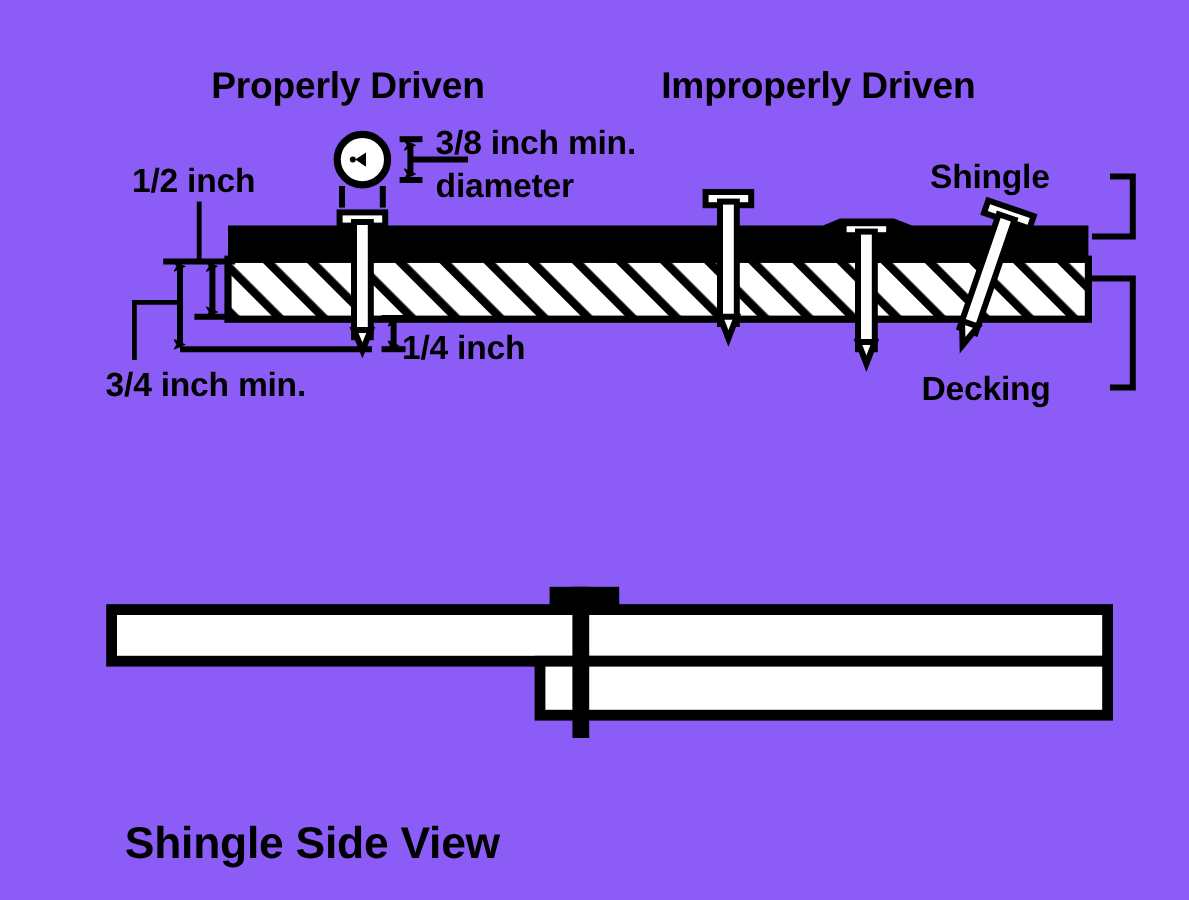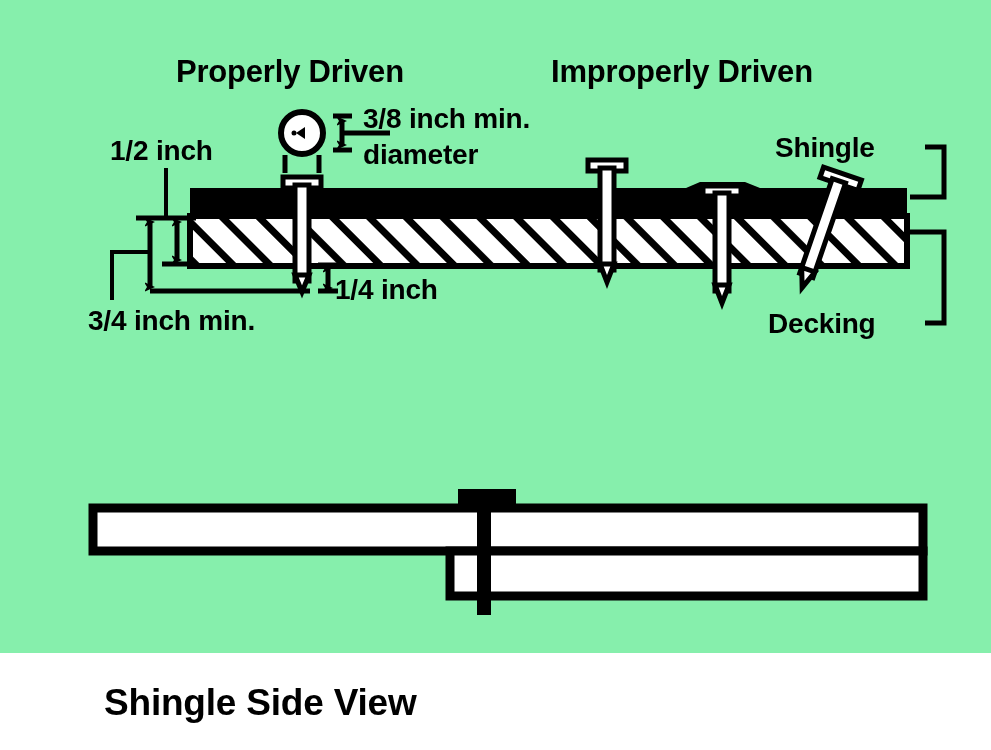--- a/index.html
+++ b/index.html
@@ -10,22 +10,22 @@
   }
   body {
     width: 991px;
     height: 750px;
     font-family: "Liberation Sans", sans-serif;
     overflow: hidden;
   }
   #diagram-root {
     position: relative;
     width: 991px;
-    height: 653px;
-    background: #86efac;
+    height: 750px;
+    background: #8b5cf6;
   }
   svg#diagram-svg {
     display: block;
     width: 991px;
     height: 750px;
   }
   text {
     font-family: "Liberation Sans", sans-serif;
     font-weight: bold;
     fill: #000000;

